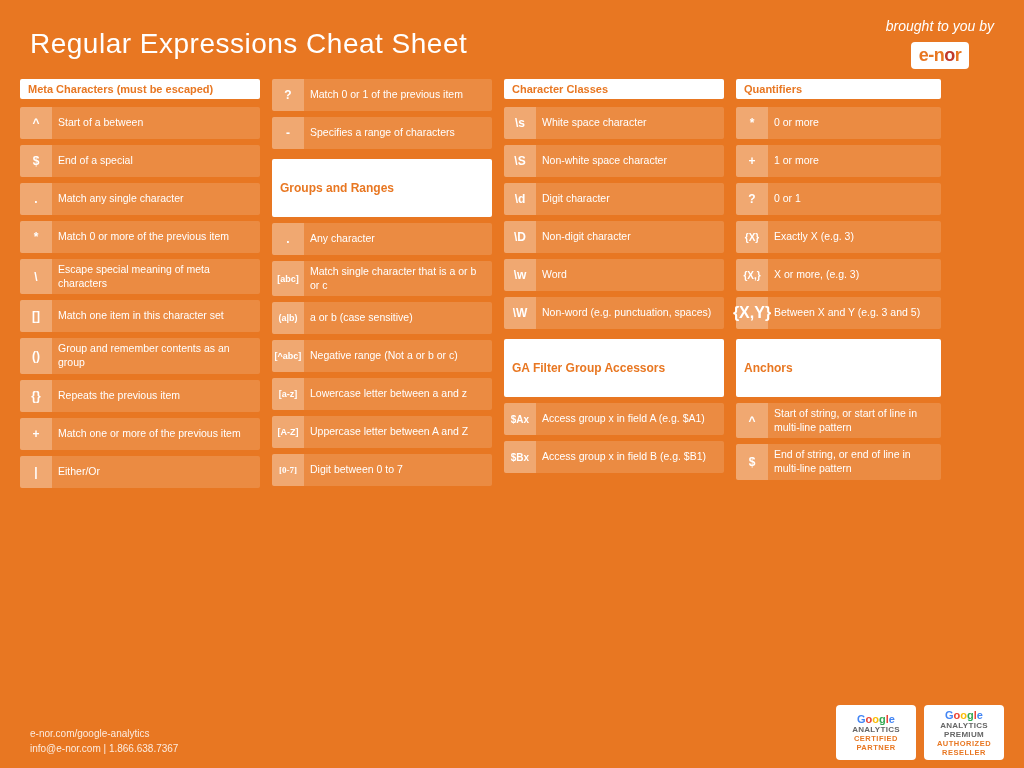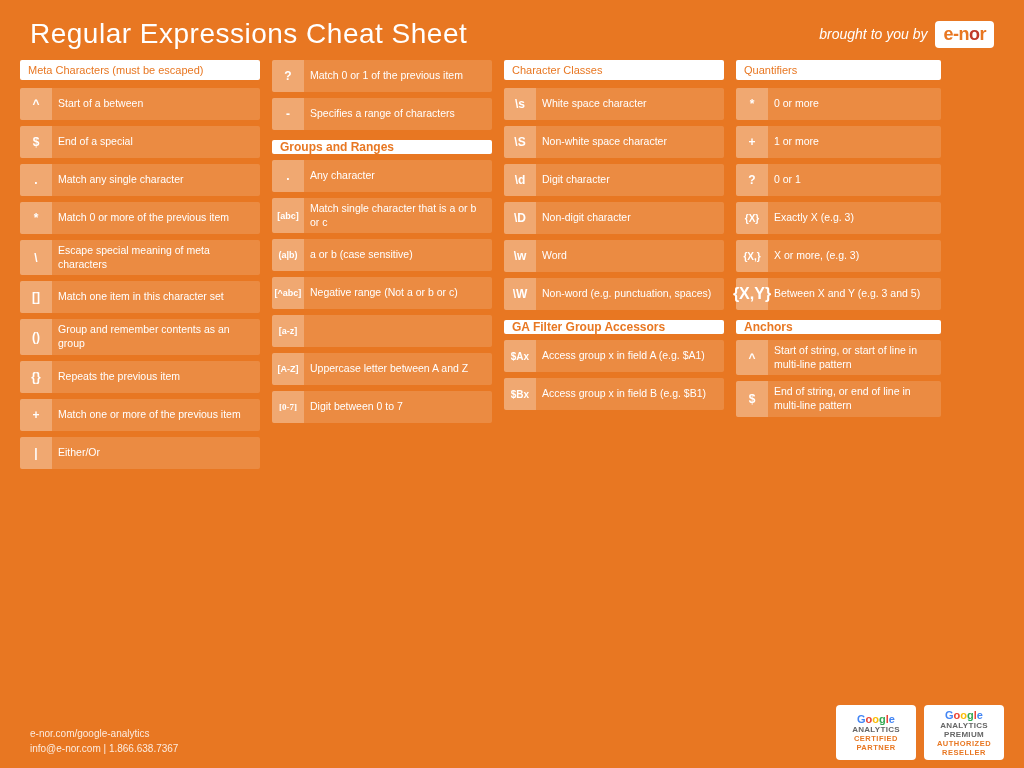--- a/index.html
+++ b/index.html
@@ -24,20 +24,21 @@
       color: white;
       letter-spacing: 0.5px;
     }
     .header-brand {
       font-style: italic;
       font-size: 14px;
       color: white;
       display: flex;
       align-items: center;
       gap: 8px;
+      flex-direction: column;
     }
     .brand-logo {
       background: white;
       border-radius: 4px;
       padding: 3px 8px;
       font-style: normal;
       font-weight: bold;
       font-size: 18px;
       color: #E87722;
       letter-spacing: -0.5px;
@@ -56,21 +57,21 @@
       gap: 6px;
     }
     .col1 { width: 240px; }
     .col2 { width: 220px; }
     .col3 { width: 220px; }
     .col4 { width: 205px; }
 
     .section-title {
       background: white;
       color: #E87722;
-      font-weight: normal;
+      font-weight: bold;
       font-size: 11px;
       padding: 4px 8px;
       border-radius: 2px;
       margin-bottom: 2px;
     }
     .item-row {
       display: flex;
       align-items: stretch;
       background: rgba(255,255,255,0.15);
       border-radius: 2px;
@@ -95,21 +96,21 @@
       color: white;
       display: flex;
       align-items: center;
       line-height: 1.3;
     }
     .subsection-title {
       background: white;
       color: #E87722;
       font-weight: bold;
       font-size: 12px;
-      padding: 0 8px;
+      padding: 22px 8px;
       border-radius: 2px;
       margin-top: 4px;
     }
     .footer {
       position: absolute;
       bottom: 12px;
       left: 30px;
       font-size: 10px;
       color: rgba(255,255,255,0.85);
       line-height: 1.5;
@@ -238,20 +239,21 @@
     <div class="item-row">
       <div class="item-symbol" style="font-size:9px;">(a|b)</div>
       <div class="item-desc">a or b (case sensitive)</div>
     </div>
     <div class="item-row">
       <div class="item-symbol" style="font-size:9px;">[^abc]</div>
       <div class="item-desc">Negative range (Not a or b or c)</div>
     </div>
     <div class="item-row">
       <div class="item-symbol" style="font-size:9px;">[a-z]</div>
+      <div class="item-desc">Lowercase letter between a and z</div>
     </div>
     <div class="item-row">
       <div class="item-symbol" style="font-size:9px;">[A-Z]</div>
       <div class="item-desc">Uppercase letter between A and Z</div>
     </div>
     <div class="item-row">
       <div class="item-symbol" style="font-size:9px;font-family:Liberation Serif, serif;">[0-7]</div>
       <div class="item-desc">Digit between 0 to 7</div>
     </div>
   </div>

